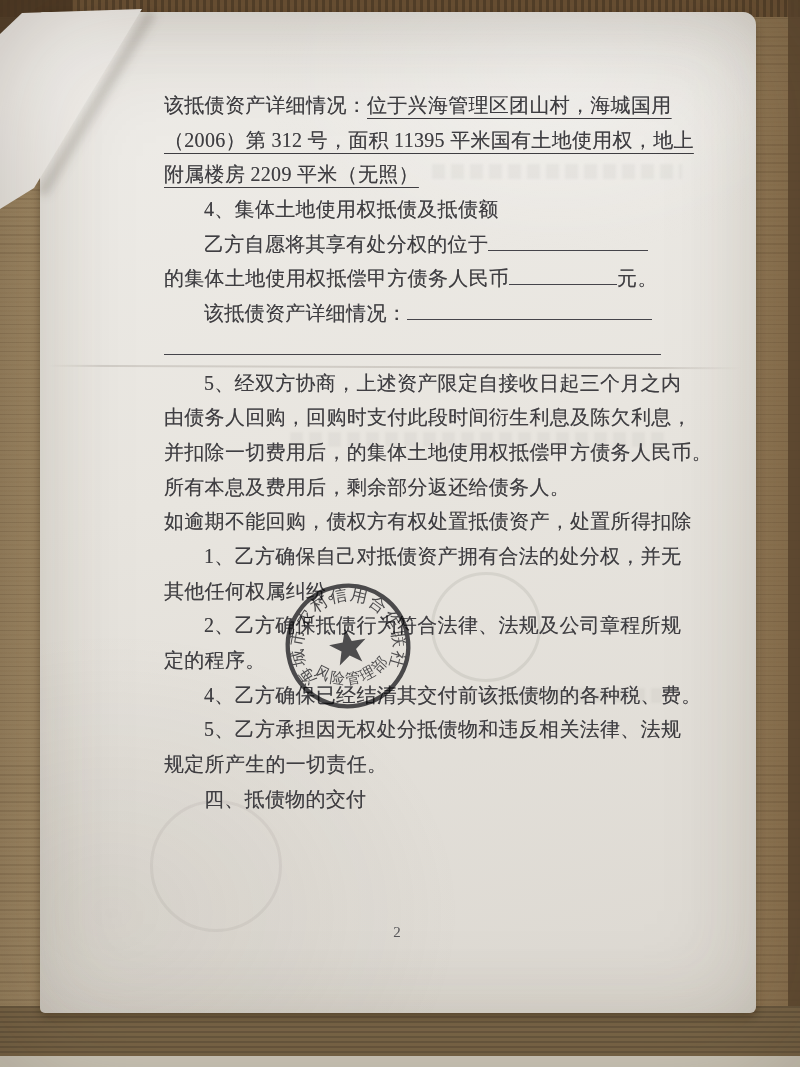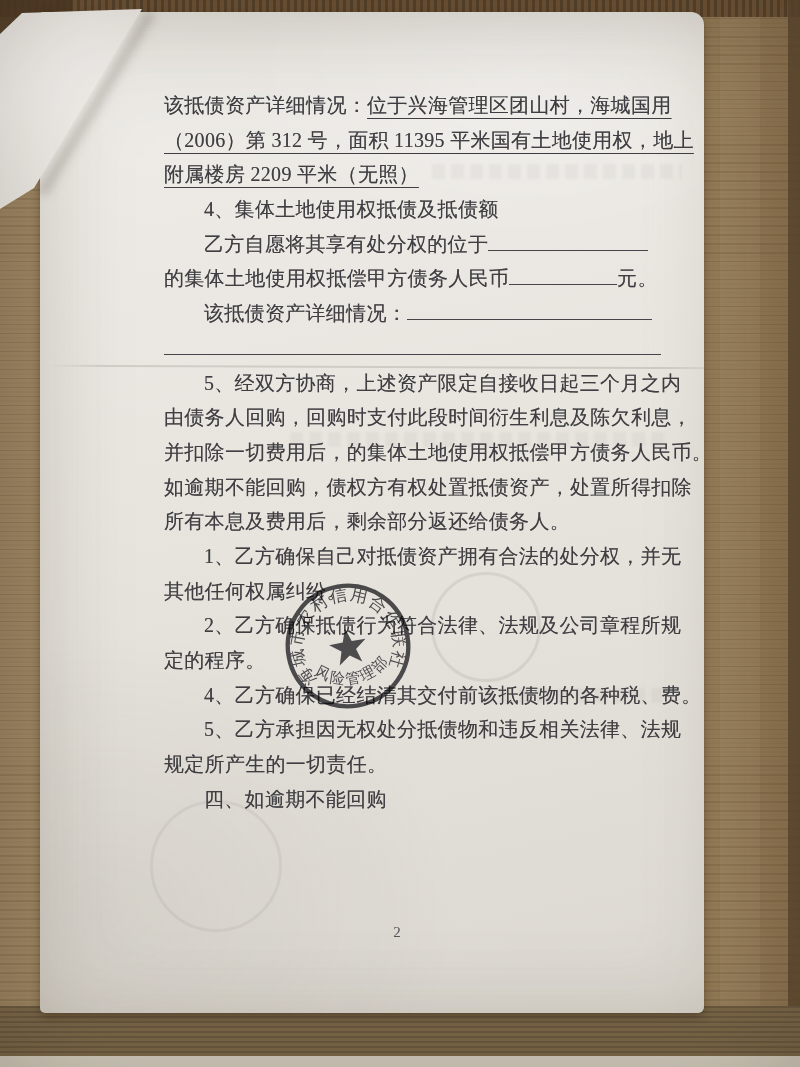--- a/index.html
+++ b/index.html
@@ -15,21 +15,21 @@
   .wood-top { position:absolute; top:0; left:0; right:0; height:17px;
     background: repeating-linear-gradient(to right, rgba(0,0,0,.22) 0 3px, rgba(0,0,0,0) 3px 7px), #6e5437; }
   .wood-corner { position:absolute; top:0; left:0; width:72px; height:36px; background:#4e3a26;
     border-bottom-right-radius:22px; opacity:.9; }
   .wood-right { position:absolute; top:0; right:0; width:12px; bottom:0; background:#5d4830; opacity:.85; }
   .wood-bottom { position:absolute; left:0; right:0; top:1006px; height:52px;
     background: repeating-linear-gradient(to bottom, rgba(0,0,0,.14) 0 2px, rgba(0,0,0,0) 2px 5px), #7c684a; }
   .floor-edge { position:absolute; left:0; right:0; top:1056px; height:11px; background:#d6d1c3; }
 
   .page {
-    position:absolute; left:40px; top:12px; width:664px; height:1001px;
+    position:absolute; left:40px; top:12px; width:716px; height:1001px;
     border-radius:3px 13px 6px 5px;
     background: linear-gradient(168deg, #efede9 0%, #e8e5df 45%, #dcd8d1 100%);
     box-shadow: 0 4px 10px rgba(40,25,10,.38), inset 0 0 70px rgba(160,148,125,.12);
   }
   .page-sheen { position:absolute; inset:0; border-radius:inherit; pointer-events:none;
     background:
       radial-gradient(420px 260px at 72% 6%, rgba(255,255,255,.28), rgba(255,255,255,0) 70%),
       radial-gradient(500px 400px at 10% 90%, rgba(120,110,95,.10), rgba(0,0,0,0) 70%); }
   .crease { position:absolute; left:8px; top:354px; width:694px; height:2px; transform:rotate(.2deg);
     background: linear-gradient(to right, rgba(110,100,90,0), rgba(110,100,90,.20) 8%, rgba(110,100,90,.22) 88%, rgba(110,100,90,0)); }
@@ -97,30 +97,30 @@
         <div class="line"><span class="u-seg">（2006）第 312 号，面积 11395 平米国有土地使用权，地上</span></div>
         <div class="line"><span class="u-seg">附属楼房 2209 平米（无照）</span></div>
         <div class="line indent"><span>4、集体土地使用权抵债及抵债额</span></div>
         <div class="line indent"><span>乙方自愿将其享有处分权的位于</span><span class="blank-seg" style="width: 160px;"></span></div>
         <div class="line"><span>的集体土地使用权抵偿甲方债务人民币</span><span class="blank-seg" style="width: 108px;"></span><span>元。</span></div>
         <div class="line indent"><span>该抵债资产详细情况：</span><span class="blank-seg" style="width: 245px;"></span></div>
         <div class="line"><span class="blank-seg" style="width: 497px;"></span></div>
         <div class="line indent"><span>5、经双方协商，上述资产限定自接收日起三个月之内</span></div>
         <div class="line"><span>由债务人回购，回购时支付此段时间衍生利息及陈欠利息，</span></div>
         <div class="line"><span>并扣除一切费用后，的集体土地使用权抵偿甲方债务人民币。</span></div>
+        <div class="line"><span>所有本息及费用后，剩余部分返还给债务人。</span></div>
         <div class="line"><span>如逾期不能回购，债权方有权处置抵债资产，处置所得扣除</span></div>
-        <div class="line"><span>所有本息及费用后，剩余部分返还给债务人。</span></div>
         <div class="line indent"><span>1、乙方确保自己对抵债资产拥有合法的处分权，并无</span></div>
         <div class="line"><span>其他任何权属纠纷。</span></div>
         <div class="line indent"><span>2、乙方确保抵债行为符合法律、法规及公司章程所规</span></div>
         <div class="line"><span>定的程序。</span></div>
         <div class="line indent"><span>4、乙方确保已经结清其交付前该抵债物的各种税、费。</span></div>
         <div class="line indent"><span>5、乙方承担因无权处分抵债物和违反相关法律、法规</span></div>
         <div class="line"><span>规定所产生的一切责任。</span></div>
-        <div class="line indent"><span>四、如逾期不能回购</span></div>
+        <div class="line indent"><span>四、抵债物的交付</span></div>
       </div>
 
     <div class="page-number">2</div>
 
     <svg class="stamp" viewBox="0 0 140 140">
       <g fill="none" stroke="#323237">
         <circle cx="70" cy="70" r="62" stroke-width="4.5"></circle>
         <path id="ringPath" d="M 36.8,103.2 A 47,47 0 1 1 103.2,103.2" stroke="none"></path>
         <path id="deptPath" d="M 33,94 A 54,54 0 0 0 107,94" stroke="none"></path>
       </g>

